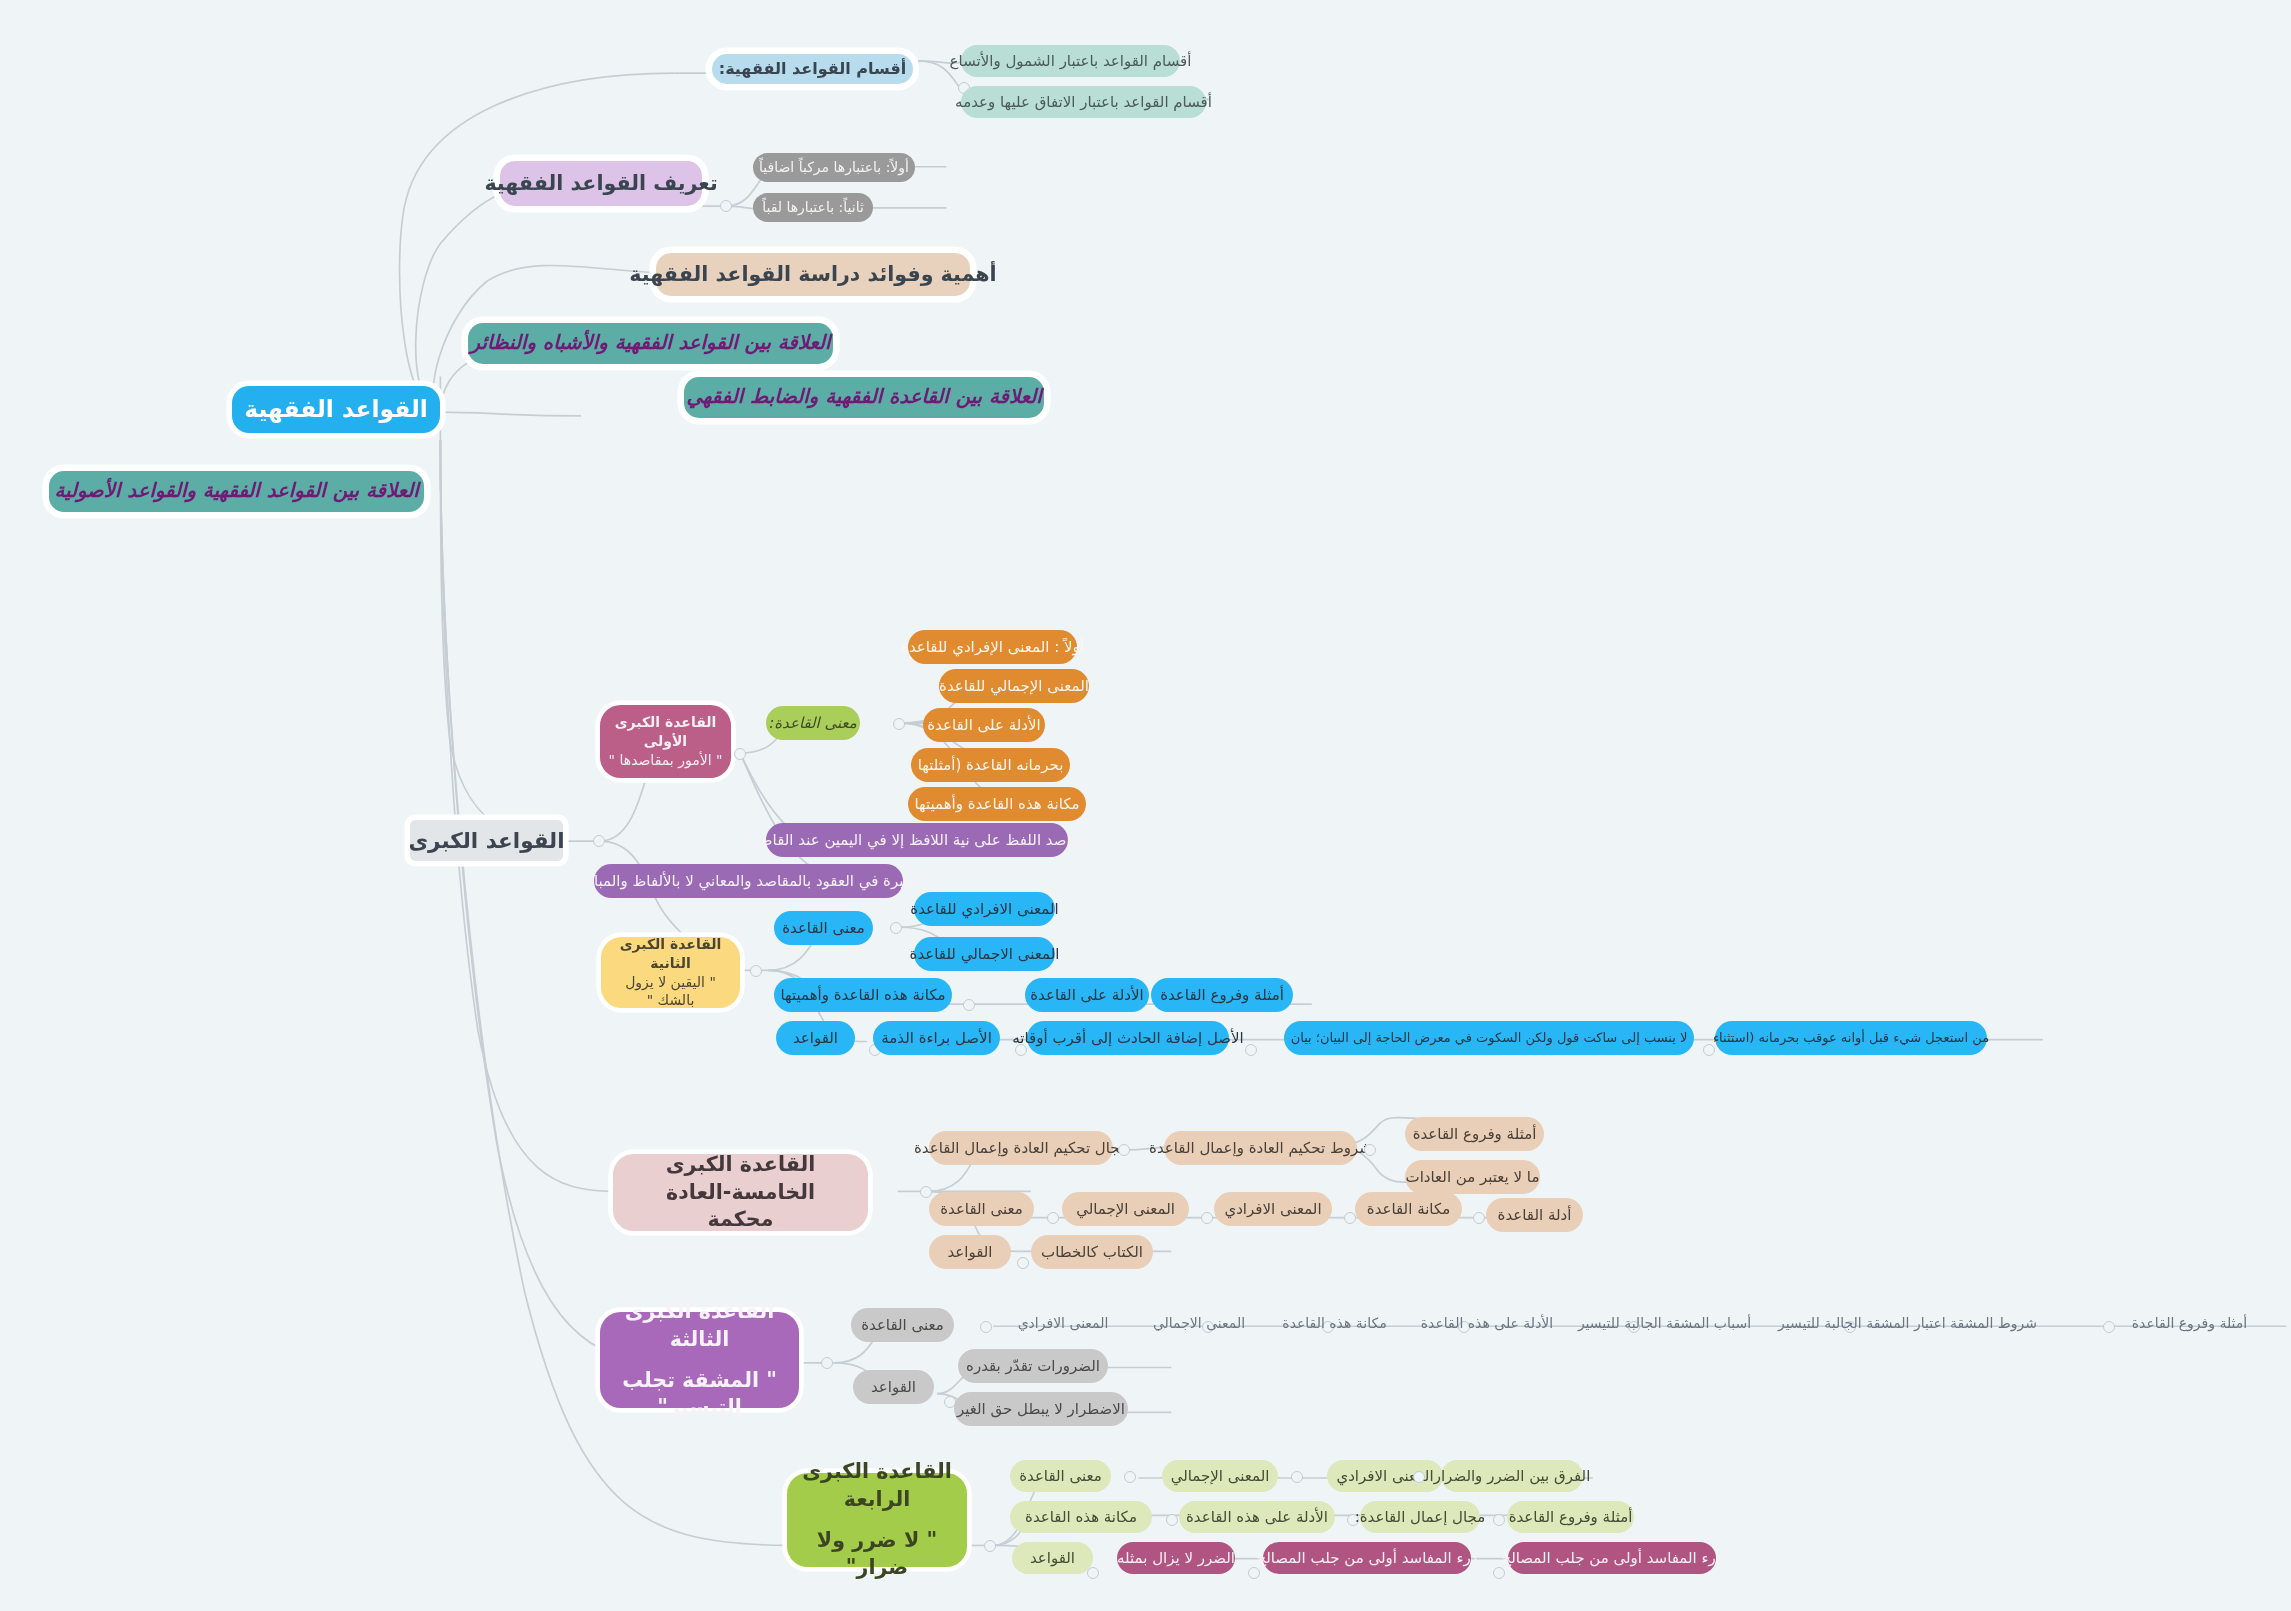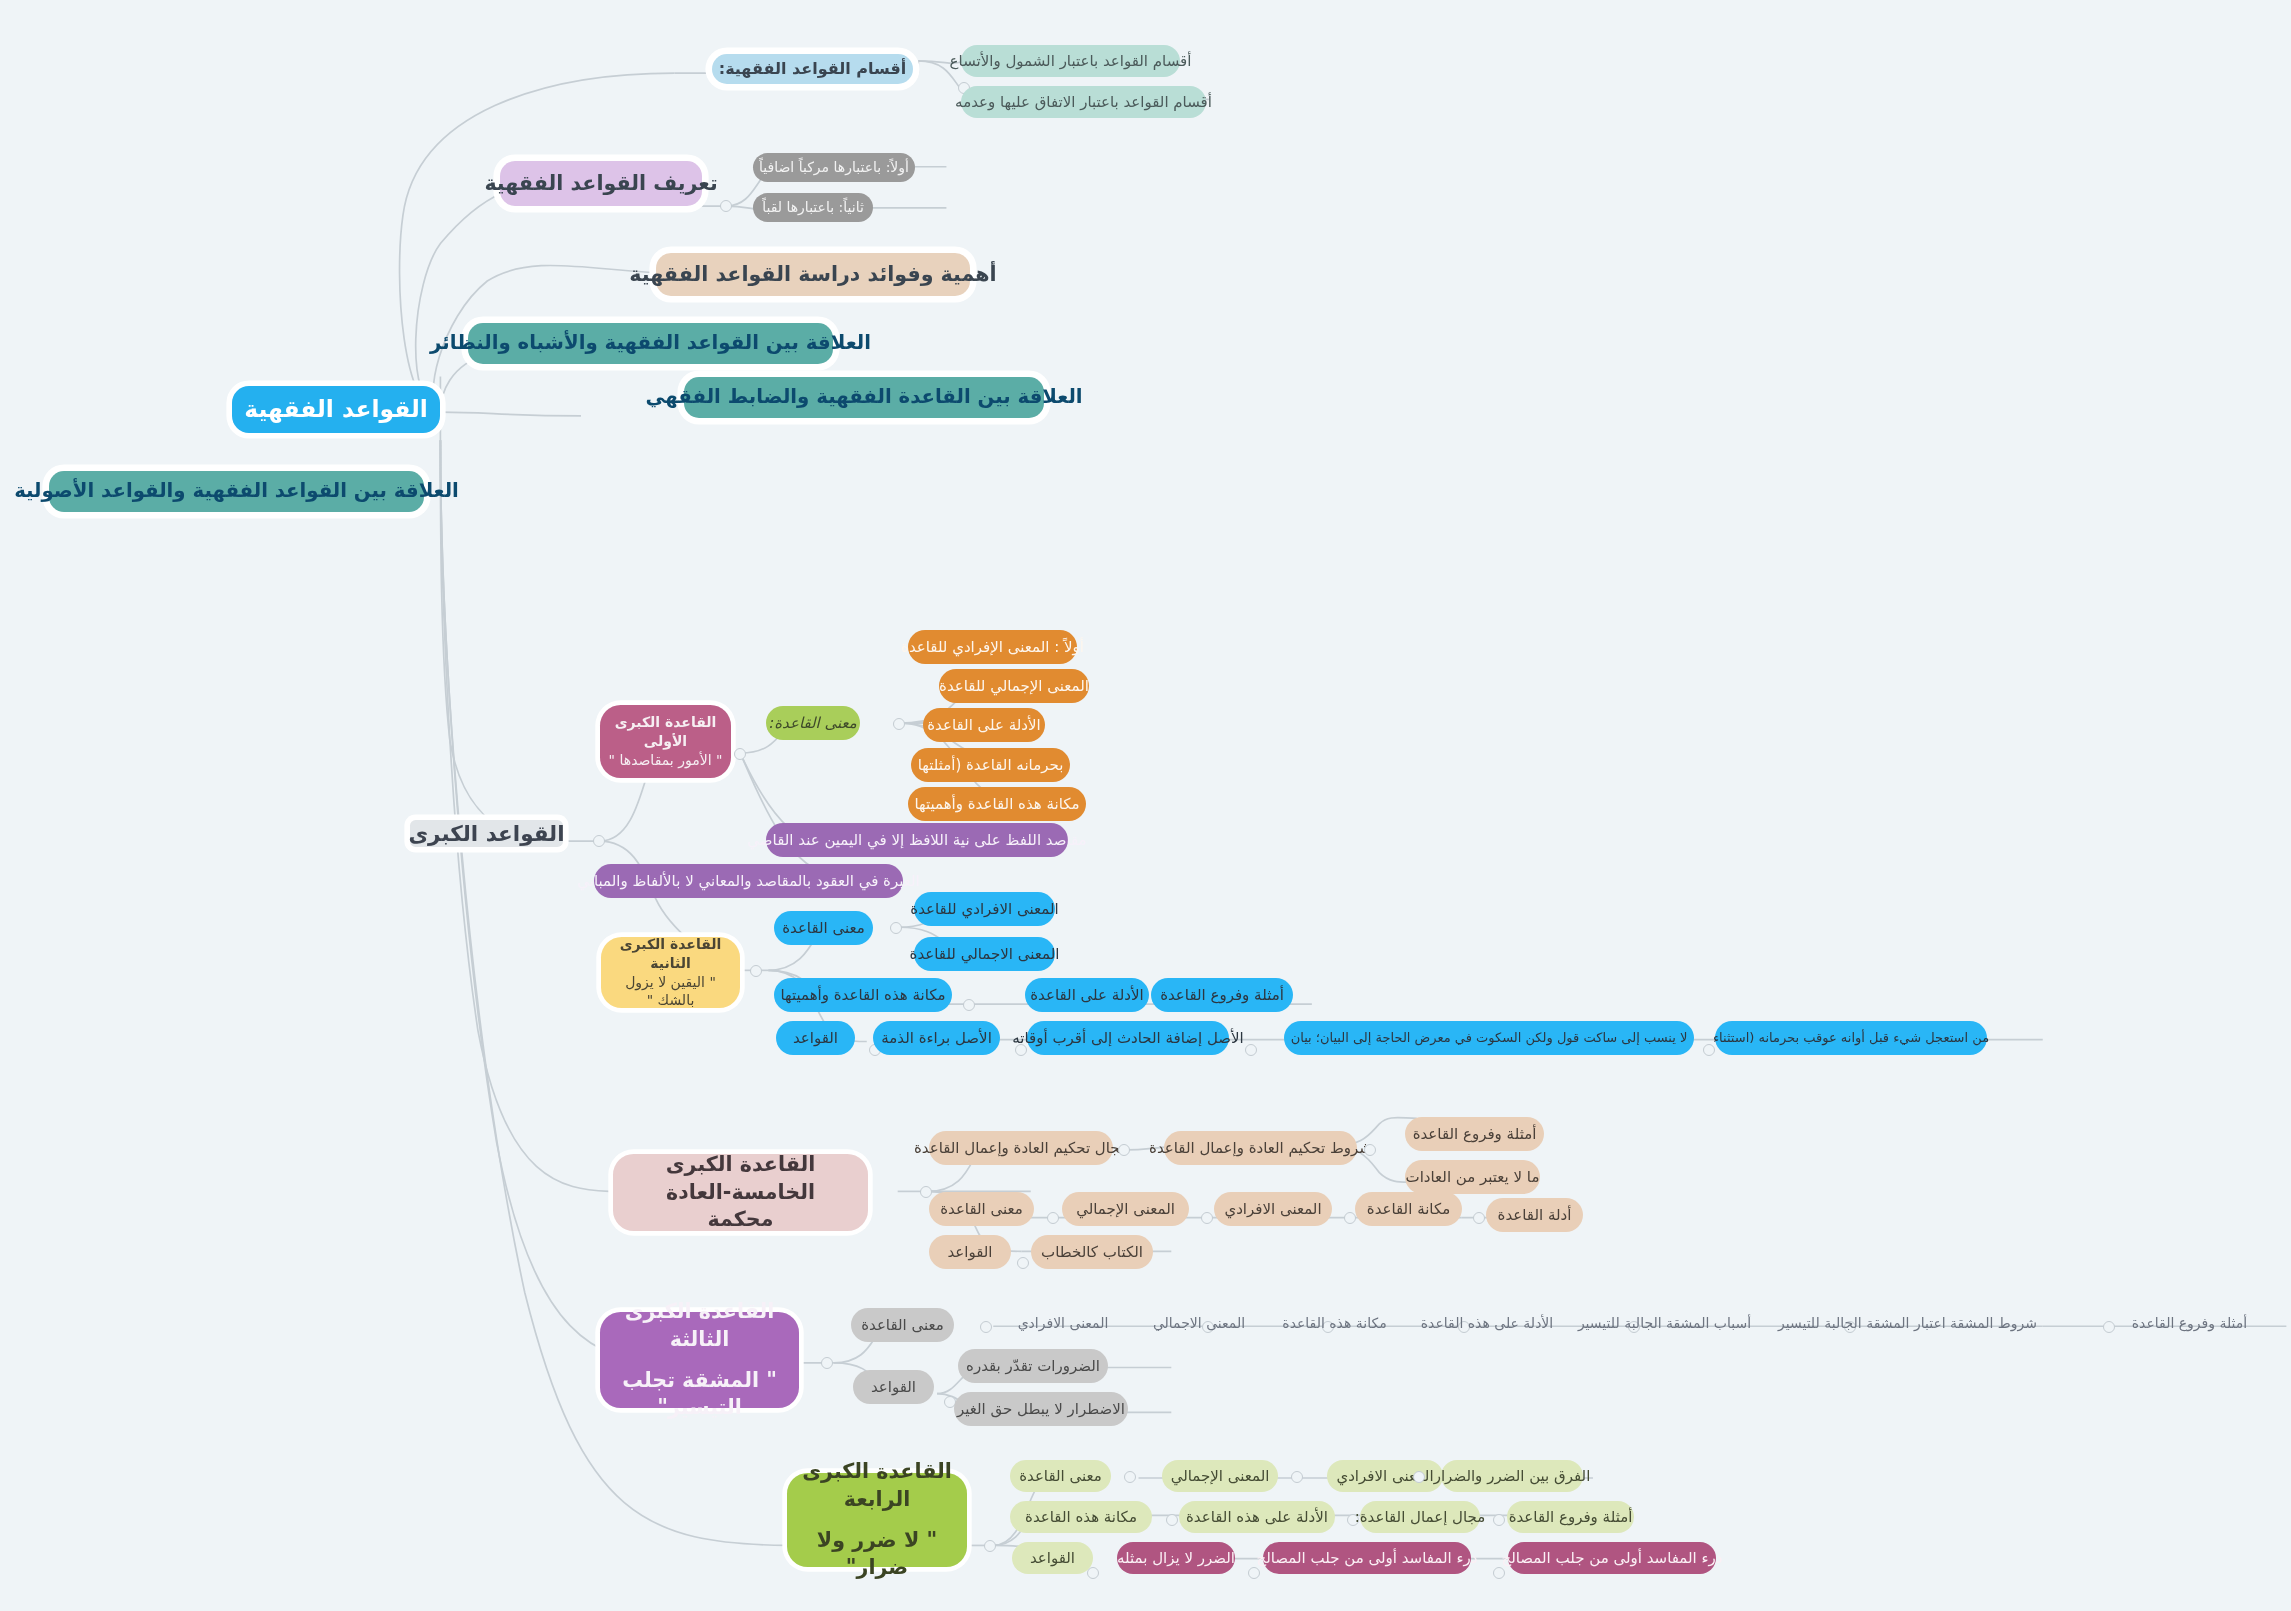--- a/index.html
+++ b/index.html
@@ -36,21 +36,21 @@
   .root{
     background:#24b0ef;
     color:#ffffff;
     font-weight:bold;
     border-radius:17px;
     box-shadow:0 0 0 5.6px #ffffff, 0 1.9px 3.7px rgba(0,0,0,.18);
     letter-spacing:0.5px;
   }
 
   .l1{font-weight:bold;border-radius:15px;}
-  .teal{background:#5bada6;color:#0c4a6e;}
+  .teal{background:#5bada6;color:#701a75;font-style:italic;}
   .blue-lt{background:#b6dcee;color:#3a4550;}
   .lilac{background:#ddc3e8;color:#3a4550;}
   .sand{background:#e8d2bd;color:#3a4550;}
 
   .grey-pill{background:#9a9a9a;color:#f2f2f2;font-size:14px;border-radius:936px;}
   .mint-pill{background:#b9ded6;color:#4b5a5a;font-size:15px;border-radius:936px;}
 
   .rule{border-radius:20.6px;font-weight:bold;flex-direction:column;white-space:normal;}
   .rule .l2{font-weight:normal;}
   .rose{background:#bb5f88;color:#f6eef2;}
@@ -219,21 +219,21 @@
 
   <div class="node l1 teal halo" style="left:684px;top:377px;width:360px;height:41px;font-size:19.7px;">
     <span>العلاقة بين القاعدة الفقهية والضابط الفقهي</span>
   </div>
 
 
   <div class="node l1 teal halo" style="left:49px;top:471px;width:375px;height:41px;font-size:19.7px;">
     <span>العلاقة بين القواعد الفقهية والقواعد الأصولية</span>
   </div>
 
-  <div class="node chip" style="left:410px;top:820px;width:153px;height:27px;font-size:21.5px;">
+  <div class="node chip" style="left:410px;top:820px;width:153px;height:41px;font-size:21.5px;">
     <span>القواعد الكبرى</span>
   </div>
   <div class="dot" style="left:593px;top:835px;"></div>
 
   <div class="node rule rose halo-sm" style="left:600px;top:705px;width:131px;height:73px;font-size:14px;padding:5.6px;">
     <span class="l1t">القاعدة الكبرى الأولى</span>
     <span class="l2">" الأمور بمقاصدها "</span>
   </div>
   <div class="dot" style="left:734px;top:748px;"></div>
   <div class="node green-pill" style="left:766px;top:706px;width:94px;height:34px;font-style:italic;">

